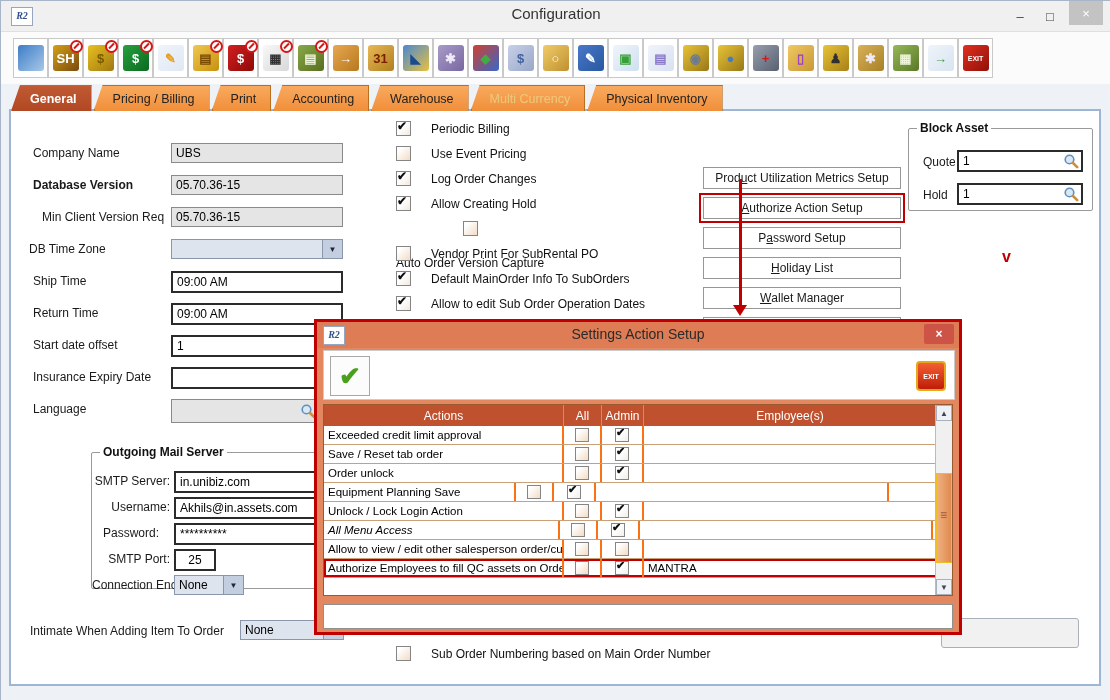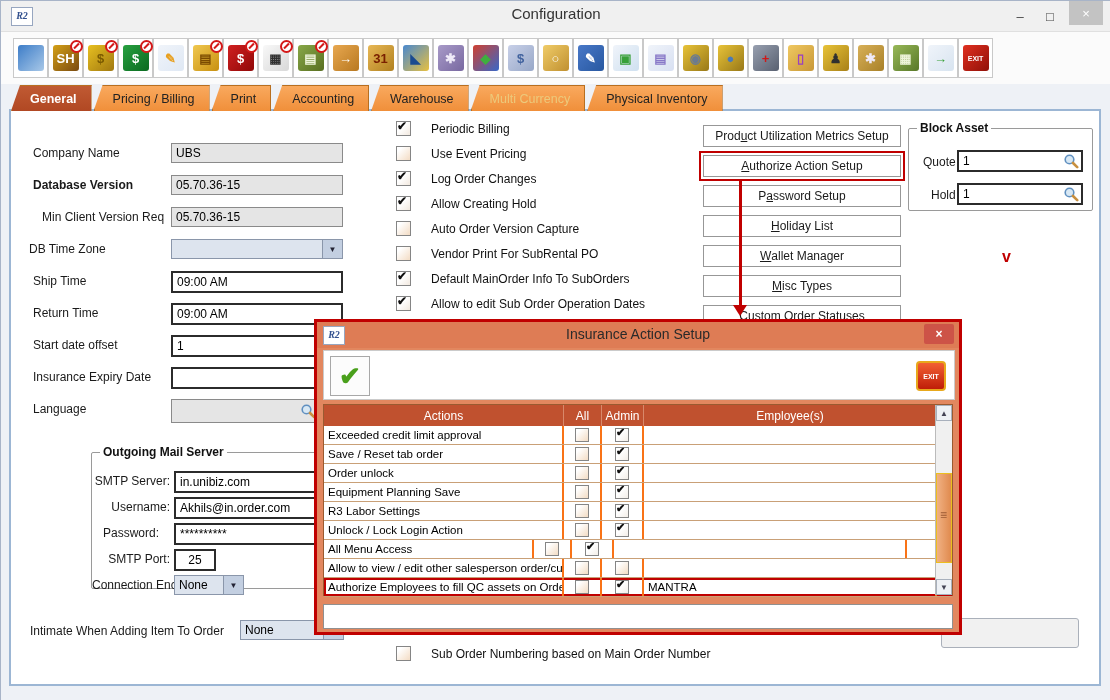--- a/index.html
+++ b/index.html
@@ -32,21 +32,21 @@
   .dis{background:#e5e5e5;border:1px solid #8a8a8a;}
   .txt{background:#fff;border:2px solid #2b2b2b;height:22px;}
   .ddd{background:#dde4ee;border:1px solid #8a96aa;}
   .dda{position:absolute;right:0;top:0;bottom:0;width:19px;background:#c3cfe1;border-left:1px solid #8a96aa;
     display:flex;align-items:center;justify-content:center;font-size:8px;color:#223;}
   .cb{width:13px;height:13px;border:1px solid #858585;background:linear-gradient(135deg,#fff 20%,#f3dcc4);display:inline-block;position:relative;flex:none;}
   .cb.on{background:linear-gradient(135deg,#fff 40%,#f2e9df);}
   .cb.on::after{content:"✔";position:absolute;left:0px;top:-3px;font-size:12px;color:#101010;font-weight:bold;}
   .optrow{position:absolute;display:flex;align-items:center;gap:20px;font-size:12px;color:#111;}
   .sbtn{position:absolute;left:692px;width:198px;height:22px;background:#fff;border:1px solid #979797;font-size:12px;color:#1a1a1a;
-    display:flex;align-items:center;justify-content:center;box-sizing:border-box;}
+    display:flex;align-items:center;justify-content:center;box-sizing:border-box;margin-top:42px;}
   .sbtn.hl{outline:2px solid #c00000;outline-offset:2px;}
   fieldset{position:absolute;border:1px solid #9a9a9a;border-radius:2px;margin:0;padding:0;}
   legend{font-size:12px;font-weight:bold;color:#111;margin-left:8px;padding:0 3px;}
   .mag svg{display:block}
   
   #conn-line{position:absolute;left:738px;top:178px;width:3px;height:128px;background:#c00000;z-index:6;}
   #conn-head{position:absolute;left:732px;top:304px;width:0;height:0;border-left:7px solid transparent;border-right:7px solid transparent;border-top:11px solid #c00000;z-index:6;}
   #marker-v{position:absolute;left:999px;top:245px;font-size:16px;font-weight:bold;color:#c00000;z-index:2;}
   
   #dialog{position:absolute;left:313px;top:318px;width:648px;height:316px;background:#e2875f;border:3px solid #c00000;box-sizing:border-box;z-index:10;}
@@ -244,21 +244,21 @@
           <span>Use Event Pricing</span>
         </div>
         <div class="optrow" style="left: 385px; top: 60px;">
           <span class="cb on"></span>
           <span>Log Order Changes</span>
         </div>
         <div class="optrow" style="left: 385px; top: 85px;">
           <span class="cb on"></span>
           <span>Allow Creating Hold</span>
         </div>
-        <div class="optrow" style="left: 385px; top: 110px;">
+        <div class="optrow" style="left: 385px; top: 110px; flex-direction: column;">
           <span class="cb"></span>
           <span>Auto Order Version Capture</span>
         </div>
         <div class="optrow" style="left: 385px; top: 135px;">
           <span class="cb"></span>
           <span>Vendor Print For SubRental PO</span>
         </div>
         <div class="optrow" style="left: 385px; top: 160px;">
           <span class="cb on"></span>
           <span>Default MainOrder Info To SubOrders</span>
@@ -284,21 +284,21 @@
           <div class="lbl" style="left: 14px; top: 20px;">Quote</div>
           <div class="inp txt" style="left: 48px; top: 15px; width: 126px;">
             <span>1</span>
             <span class="mag" style="position: absolute; right: 2px; top: 1px;">
               <svg width="16" height="16" viewBox="0 0 16 16">
                 <circle cx="6.5" cy="6.5" r="4.3" fill="#d8e8f4" stroke="#6090c0" stroke-width="1.6"></circle>
                 <line x1="10" y1="10" x2="14.2" y2="14.2" stroke="#c89040" stroke-width="2.6" stroke-linecap="round"></line>
               </svg>
             </span>
           </div>
-          <div class="lbl" style="left: 14px; top: 53px; margin-left: 8px;">Hold</div>
+          <div class="lbl" style="left: 14px; top: 53px;">Hold</div>
           <div class="inp txt" style="left: 48px; top: 48px; width: 126px;">
             <span>1</span>
             <span class="mag" style="position: absolute; right: 2px; top: 1px;">
               <svg width="16" height="16" viewBox="0 0 16 16">
                 <circle cx="6.5" cy="6.5" r="4.3" fill="#d8e8f4" stroke="#6090c0" stroke-width="1.6"></circle>
                 <line x1="10" y1="10" x2="14.2" y2="14.2" stroke="#c89040" stroke-width="2.6" stroke-linecap="round"></line>
               </svg>
             </span>
           </div>
         </div>
@@ -306,21 +306,21 @@
 
     <fieldset id="mailfs" style="left:80px;top:334px;width:252px;height:142px;">
       <legend>Outgoing Mail Server</legend>
       <div id="mail-rows">
           <div class="lbl" style="left: 0px; top: 15px; width: 78px; text-align: right;">SMTP Server:</div>
           <div class="inp txt" style="left: 82px; top: 12px; width: 162px;">
             <span>in.unibiz.com</span>
           </div>
           <div class="lbl" style="left: 0px; top: 41px; width: 78px; text-align: right;">Username:</div>
           <div class="inp txt" style="left: 82px; top: 38px; width: 162px;">
-            <span>Akhils@in.order.com</span>
+            <span>Akhils@in.assets.com</span>
           </div>
           <div class="lbl" style="left: 0px; top: 67px; width: 78px; text-align: center;">Password:</div>
           <div class="inp txt" style="left: 82px; top: 64px; width: 162px;">
             <span>**********</span>
           </div>
           <div class="lbl" style="left: 0px; top: 93px; width: 78px; text-align: right;">SMTP Port:</div>
           <div class="inp txt" style="left: 82px; top: 90px; width: 42px; justify-content: center;">
             <span>25</span>
           </div>
           <div class="lbl" style="left: 0px; top: 119px; width: 78px; text-align: right;">Connection Encryption:</div>
@@ -345,21 +345,21 @@
     <div id="marker-v" style="left:991px;top:137px;">v</div>
   </div>
 
   <div id="conn-line"></div>
   <div id="conn-head"></div>
   <div id="behind-box"></div>
 
   <div id="dialog">
     <div id="dlg-titlebar">
       <span class="appico" style="left:6px;top:4px;">R2</span>
-      <div id="dlg-title">Insurance Action Setup</div>
+      <div id="dlg-title">Settings Action Setup</div>
       <div id="dlg-close">×</div>
     </div>
     <div id="dlg-toolbar">
       <div id="dlg-ok">✔</div>
       <div id="dlg-exit">EXIT</div>
     </div>
     <div id="dlg-table">
       <div class="thdr" id="dlg-thdr">
           <div style="width: 240px;">Actions</div>
           <div style="width: 38px;">All</div>
@@ -391,51 +391,41 @@
             <div class="c-act" style="width: 240px;">Order unlock</div>
             <div class="c-chk" style="width: 38px;">
               <span class="tcb"></span>
             </div>
             <div class="c-chk" style="width: 42px;">
               <span class="tcb on"></span>
             </div>
             <div style="width: 293px; padding-left: 4px;"></div>
           </div>
           <div class="trow">
-            <div class="c-act" style="width: 240px;">Equipment Planning Save</div>
-            <div class="c-chk" style="width: 38px;">
-              <span class="tcb"></span>
-            </div>
-            <div class="c-chk" style="width: 42px;">
-              <span class="tcb on"></span>
-            </div>
-            <div style="width: 293px; padding-left: 4px;"></div>
-          </div>
-          <div class="trow">
-            <div class="c-act" style="width: 240px;">R3 Labor Settings</div>
+            <div class="c-act" style="width: 192px;">Equipment Planning Save</div>
             <div class="c-chk" style="width: 38px;">
               <span class="tcb"></span>
             </div>
             <div class="c-chk" style="width: 42px;">
               <span class="tcb on"></span>
             </div>
             <div style="width: 293px; padding-left: 4px;"></div>
           </div>
           <div class="trow">
             <div class="c-act" style="width: 240px;">Unlock / Lock Login Action</div>
             <div class="c-chk" style="width: 38px;">
               <span class="tcb"></span>
             </div>
             <div class="c-chk" style="width: 42px;">
               <span class="tcb on"></span>
             </div>
             <div style="width: 293px; padding-left: 4px;"></div>
           </div>
           <div class="trow">
-            <div class="c-act" style="width: 210px;">All Menu Access</div>
+            <div class="c-act" style="width: 236px; font-style: italic;">All Menu Access</div>
             <div class="c-chk" style="width: 38px;">
               <span class="tcb"></span>
             </div>
             <div class="c-chk" style="width: 42px;">
               <span class="tcb on"></span>
             </div>
             <div style="width: 293px; padding-left: 4px;"></div>
           </div>
           <div class="trow">
             <div class="c-act" style="width: 240px;">Allow to view / edit other salesperson order/customer</div>

